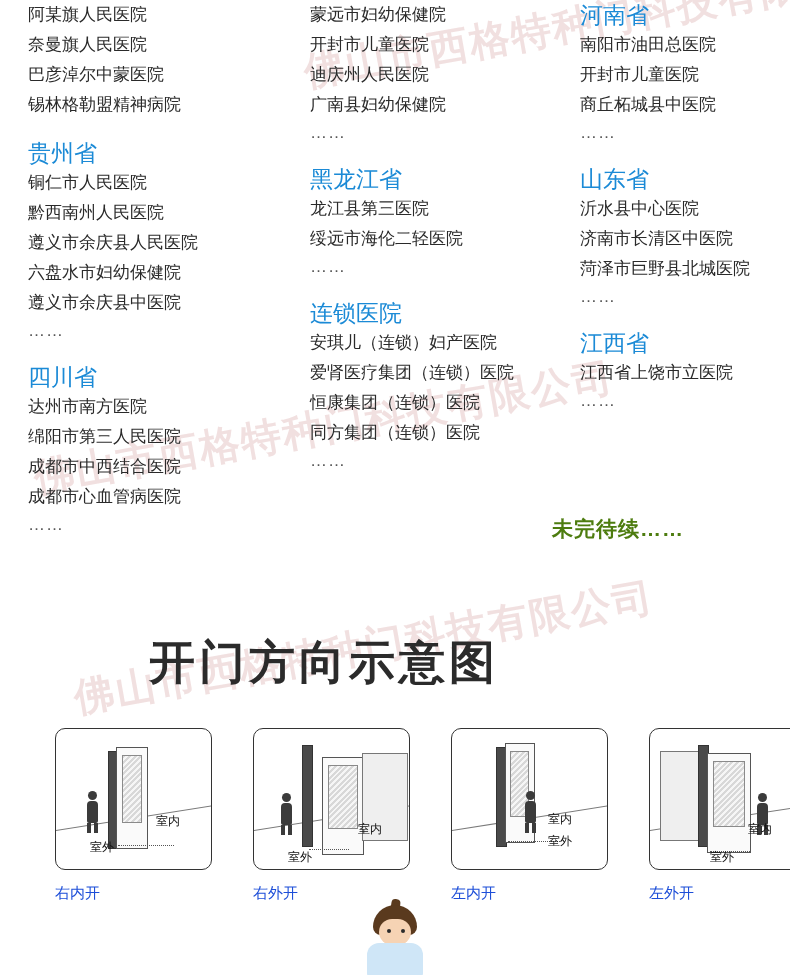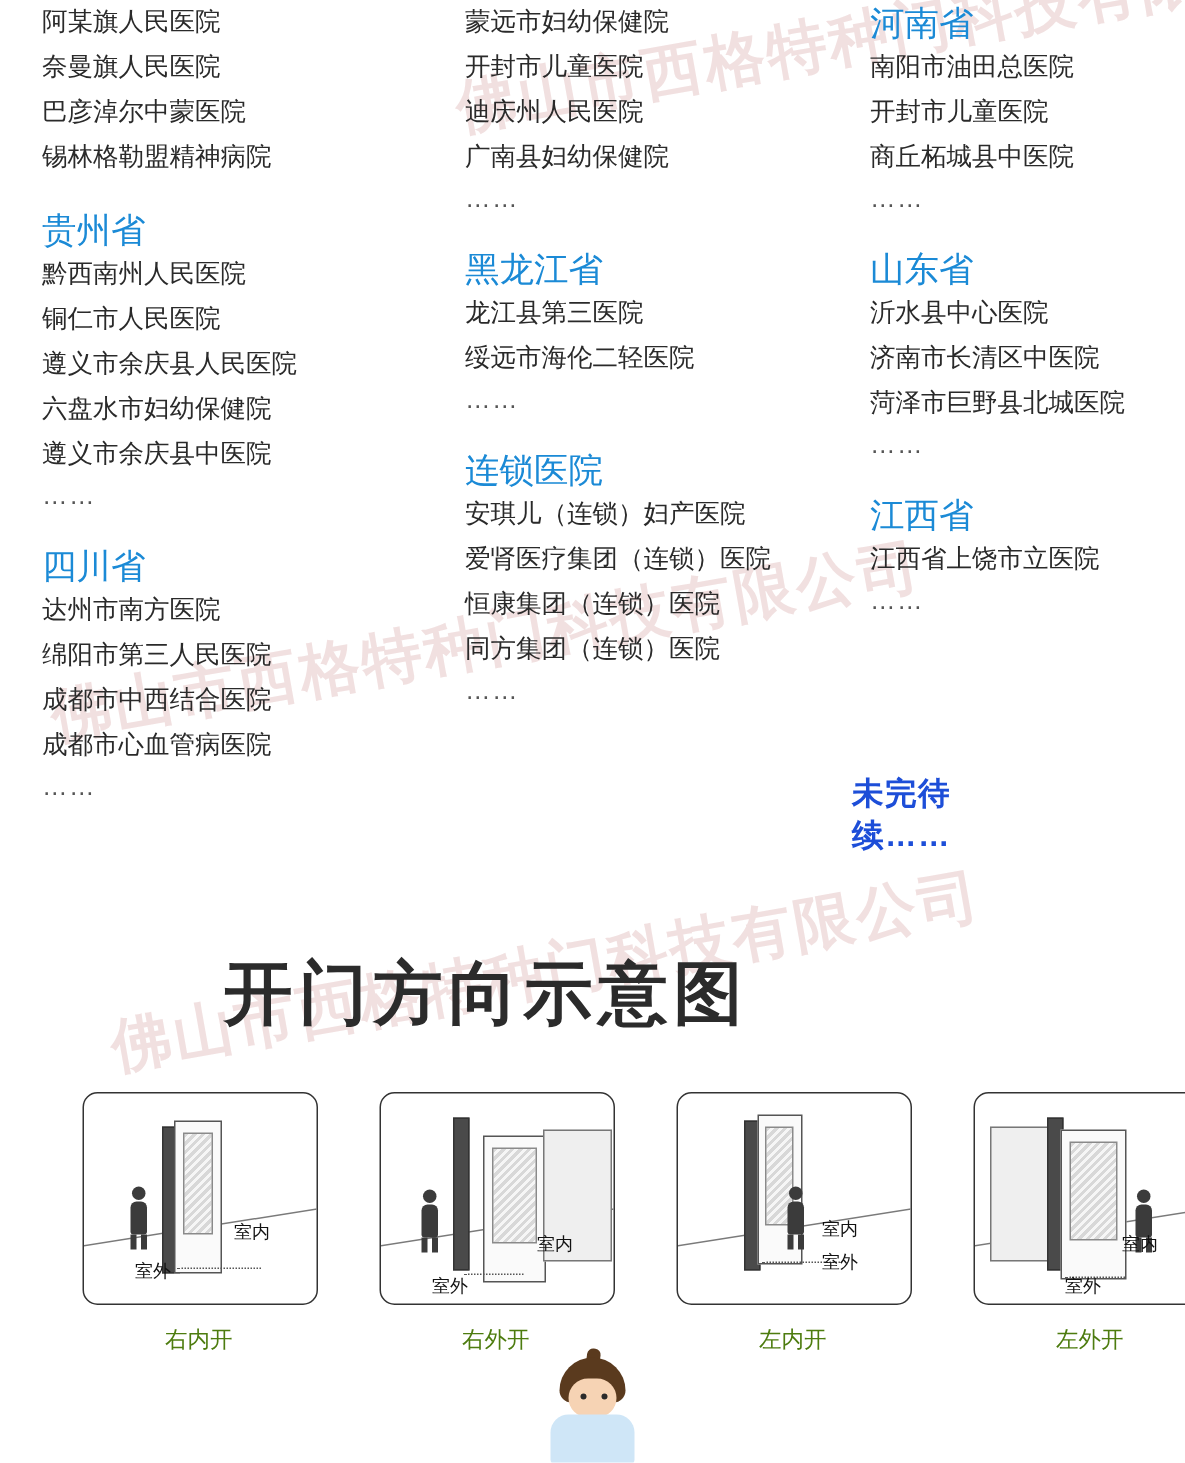--- a/index.html
+++ b/index.html
@@ -60,25 +60,25 @@
     white-space: nowrap;
   }
   .dots {
     font-size: 17px;
     line-height: 26px;
     color: #555;
     letter-spacing: 1px;
   }
   .to-be-continued {
     position: absolute;
-    left: 568px;
+    left: 552px;
     top: 515px;
     font-size: 21px;
     font-weight: bold;
-    color: #1d4ed8;
+    color: #4d7c0f;
     letter-spacing: 1px;
   }
 
   
   .section-title {
     position: absolute;
     top: 632px;
     left: 0;
     width: 648px;
     text-align: center;
@@ -101,24 +101,23 @@
   .frame {
     width: 155px;
     height: 140px;
     border: 1px solid #333;
     border-radius: 10px;
     background: #ffffff;
     position: relative;
     overflow: hidden;
   }
   .caption {
-    text-align: center;
     font-size: 15px;
     margin-top: 14px;
-    color: #4d7c0f;
+    color: #1d4ed8;
   }
   .floorline {
     position: absolute;
     left: -5px;
     top: 88px;
     width: 175px;
     height: 1px;
     background: #7a7a7a;
     transform: rotate(-9deg);
   }
@@ -229,22 +228,22 @@
 
   <div class="col col-1">
     <div class="group">
       <div class="item">阿某旗人民医院</div>
       <div class="item">奈曼旗人民医院</div>
       <div class="item">巴彦淖尔中蒙医院</div>
       <div class="item">锡林格勒盟精神病院</div>
     </div>
     <div class="group">
       <div class="group-title">贵州省</div>
+      <div class="item">铜仁市人民医院</div>
       <div class="item">黔西南州人民医院</div>
-      <div class="item">铜仁市人民医院</div>
       <div class="item">遵义市余庆县人民医院</div>
       <div class="item">六盘水市妇幼保健院</div>
       <div class="item">遵义市余庆县中医院</div>
       <div class="dots">……</div>
     </div>
     <div class="group">
       <div class="group-title">四川省</div>
       <div class="item">达州市南方医院</div>
       <div class="item">绵阳市第三人民医院</div>
       <div class="item">成都市中西结合医院</div>

